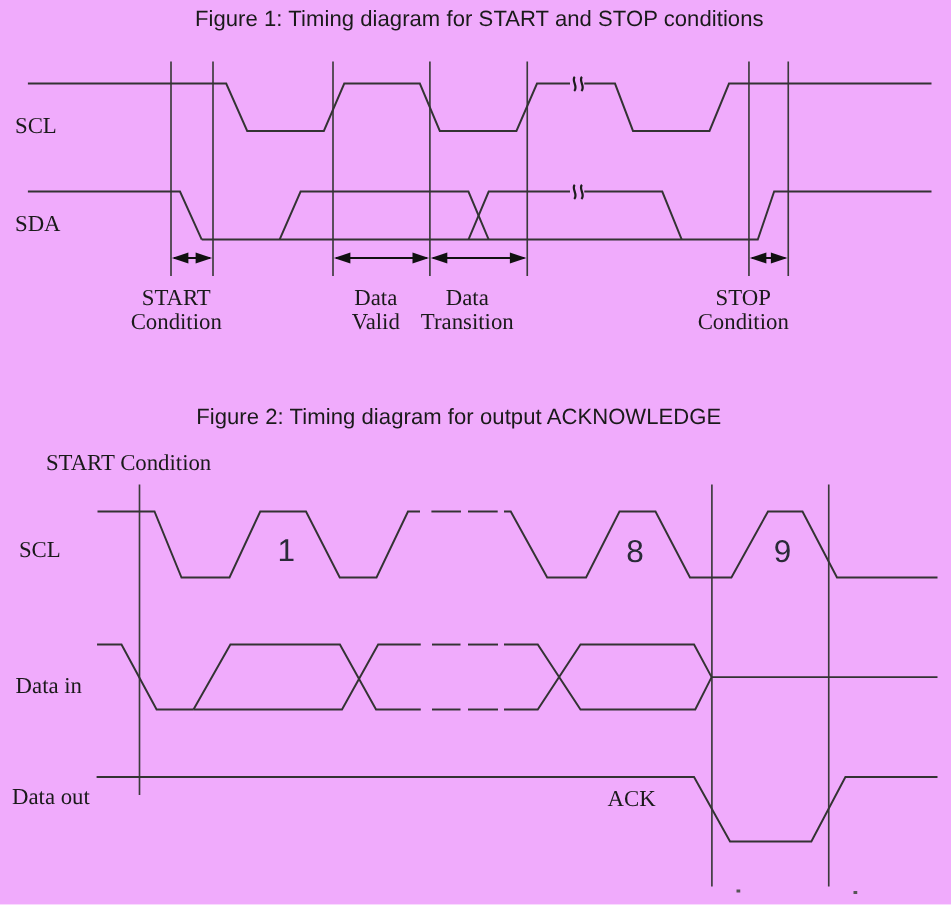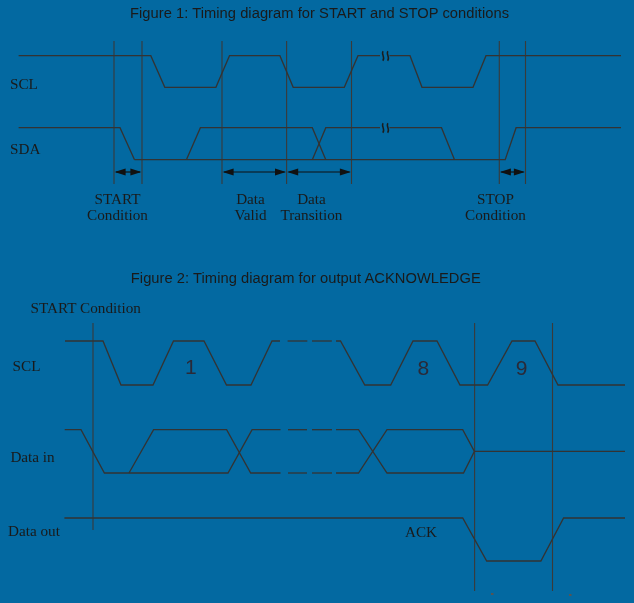--- a/index.html
+++ b/index.html
@@ -1,16 +1,16 @@
 <!DOCTYPE html>
 <html><head>
 <meta charset="utf-8">
 <style>
 html,body{margin:0;padding:0;background:#ffffff;}
-#page{position:relative;width:634px;height:603px;background:#0369a1;overflow:hidden;}
+#page{position:relative;width:634px;height:603px;background:#f0abfc;overflow:hidden;}
 svg{position:absolute;left:0;top:0;}
 text{fill:#1a1a1a;}
 .ser{font-family:"Liberation Serif",serif;font-size:15.2px;}
 .san{font-family:"Liberation Sans",sans-serif;font-size:14.7px;}
 .num{font-family:"Liberation Sans",sans-serif;font-size:21px;fill:#2a2a38;}
 </style>
 </head>
 <body>
 <div id="page">
 <svg width="634" height="603" viewBox="0 0 634 603">

